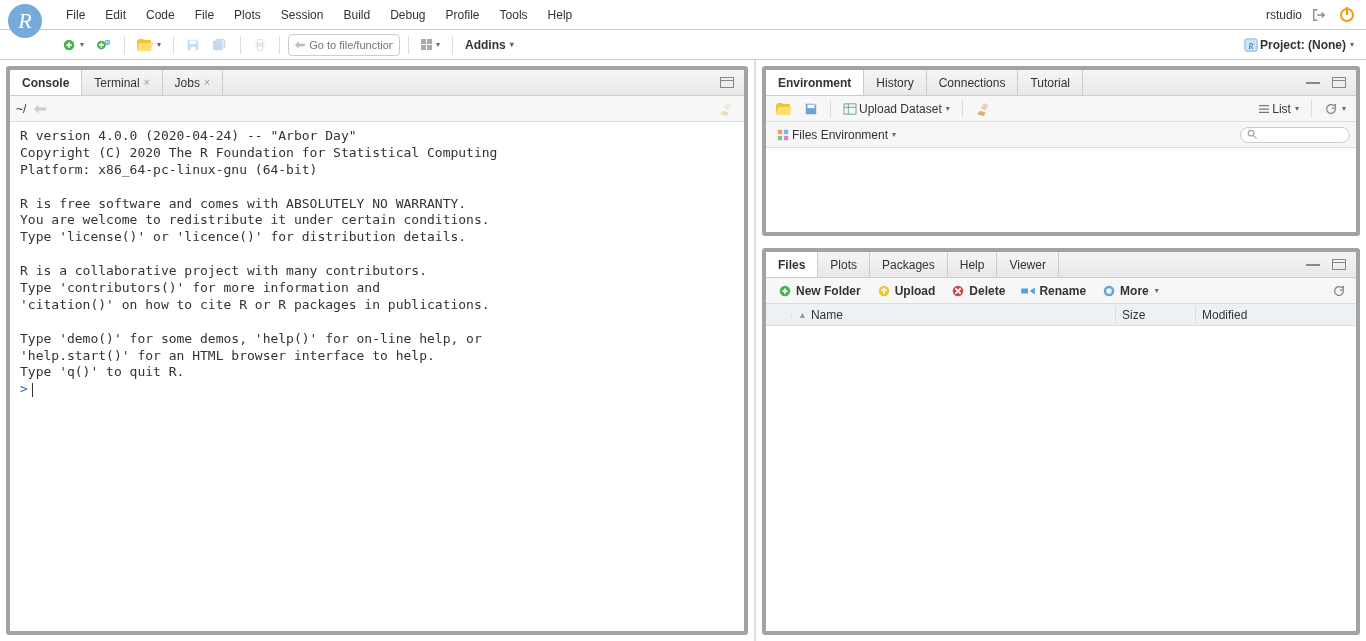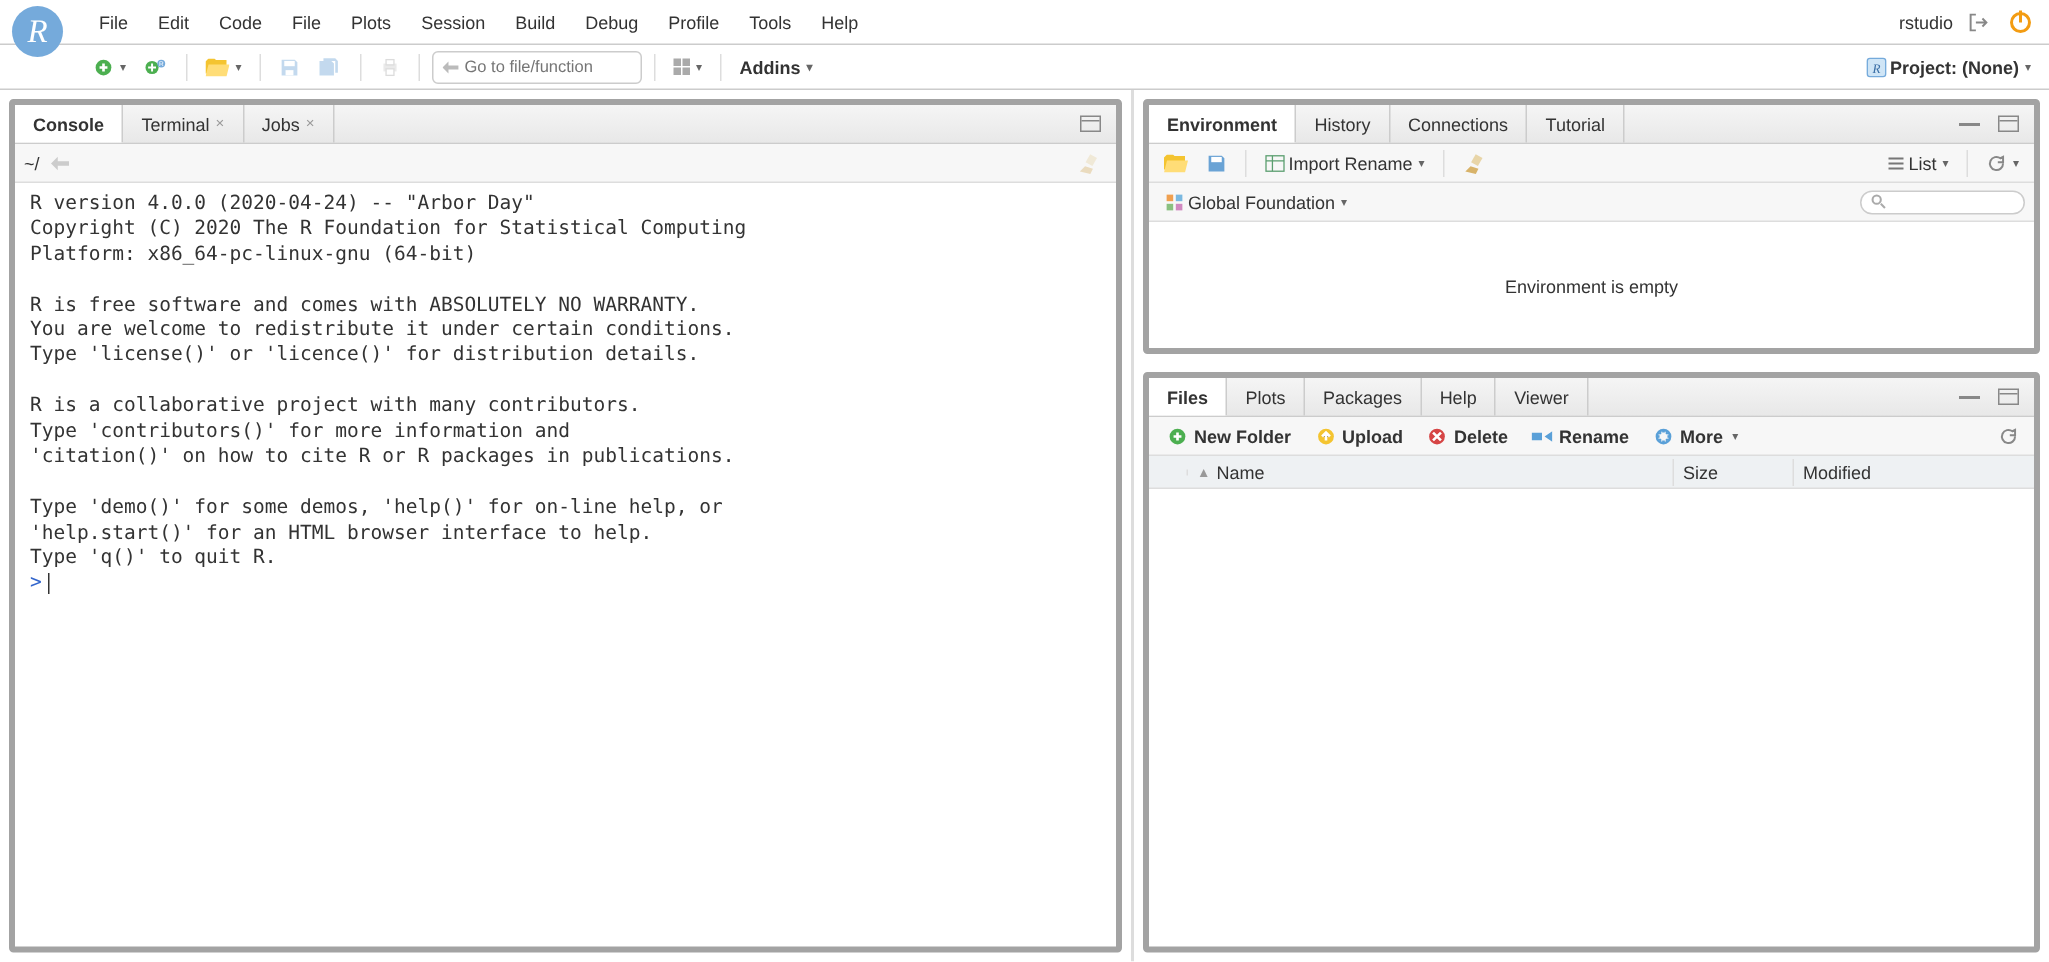--- a/index.html
+++ b/index.html
@@ -4,21 +4,21 @@
 <style>
 * { box-sizing: border-box; margin: 0; padding: 0; }
 body { font-family: "Lucida Grande", "Segoe UI", Verdana, sans-serif; font-size: 12px; color: #333; background: #fff; overflow: hidden; }
 .menubar { height: 30px; display: flex; align-items: center; padding: 0 8px; border-bottom: 1px solid #ccc; background: #fff; }
 .logo { width: 34px; height: 34px; border-radius: 50%; background: #75aadb; color: #fff; display: flex; align-items: center; justify-content: center; font-size: 22px; font-family: Georgia, serif; margin-right: 14px; font-style: italic; position: relative; top: 6px; z-index: 5; }
 .menubar .menu { padding: 4px 10px; cursor: pointer; font-size: 12px; text-align: right; }
 .menubar-right { margin-left: auto; display: flex; align-items: center; gap: 6px; }
 .toolbar { height: 30px; display: flex; align-items: center; padding: 0 8px 0 58px; border-bottom: 1px solid #ccc; background: #fff; gap: 4px; }
 .tool-btn { padding: 2px 4px; cursor: pointer; border-radius: 3px; display: inline-flex; align-items: center; gap: 2px; text-align: right; }
 .sep { width: 1px; height: 18px; background: #ddd; margin: 0 4px; }
-.goto-box { display: flex; align-items: center; border: 1px solid #ccc; border-radius: 4px; padding: 2px 6px; height: 22px; width: 140px; gap: 4px; }
+.goto-box { display: flex; align-items: center; border: 1px solid #ccc; border-radius: 4px; padding: 2px 6px; height: 22px; width: 112px; gap: 4px; }
 .goto-box input { border: none; outline: none; font-size: 11px; width: 100%; color: #777; }
 .dropdown-caret::after { content: "▾"; font-size: 8px; margin-left: 2px; color: #666; }
 .toolbar-right { margin-left: auto; display: flex; align-items: center; gap: 4px; }
 .workspace { display: flex; height: calc(100vh - 60px); }
 .left-col { flex: 1; display: flex; flex-direction: column; border-right: 2px solid #ddd; min-width: 0; }
 .right-col { width: 610px; display: flex; flex-direction: column; }
 .pane { display: flex; flex-direction: column; border: 4px solid #a3a3a3; margin: 6px; border-radius: 3px; min-height: 0; background: #fff; }
 .pane-tabs { display: flex; align-items: center; background: linear-gradient(#f5f5f5, #e8e8e8); border-bottom: 1px solid #ccc; height: 26px; }
 .tab { padding: 5px 12px; font-size: 12px; cursor: pointer; border-right: 1px solid #ccc; height: 100%; display: flex; align-items: center; gap: 4px; }
 .tab.active { background: #fff; font-weight: bold; }
@@ -250,21 +250,21 @@
               <path fill="#6aa3d5" d="M2 2h10l2 2v10H2z"></path>
               <rect x="4" y="3" width="8" height="4" fill="#fff"></rect>
             </svg>
         </span>
         <div class="sep"></div>
         <span class="tool-btn dropdown-caret">
           <svg class="icon-svg" width="14" height="12" viewBox="0 0 16 14">
               <rect x="1" y="1" width="14" height="12" fill="none" stroke="#5a9e6f"></rect>
               <path stroke="#5a9e6f" d="M1 5h14M6 1v12"></path>
             </svg>
-          <span>Import Rename</span>
+          <span>Upload Dataset</span>
         </span>
         <div class="sep"></div>
         <span class="tool-btn">
           <svg class="icon-svg" width="16" height="14" viewBox="0 0 18 16">
               <path fill="#d8b36a" d="M2 14l4-4 6 2-2 4z"></path>
               <rect x="8" y="2" width="6" height="7" fill="#e8d5a8" transform="rotate(30 11 5)"></rect>
             </svg>
         </span>
         <div class="pane-toolbar-right">
           <span class="tool-btn dropdown-caret">
@@ -282,35 +282,32 @@
         </div>
       </div>
       <div class="pane-toolbar">
         <span class="tool-btn dropdown-caret">
           <svg class="icon-svg" width="14" height="14" viewBox="0 0 16 16">
               <rect x="2" y="2" width="5" height="5" fill="#f0a050"></rect>
               <rect x="9" y="2" width="5" height="5" fill="#7ab8e0"></rect>
               <rect x="2" y="9" width="5" height="5" fill="#8ac080"></rect>
               <rect x="9" y="9" width="5" height="5" fill="#d088c0"></rect>
             </svg>
-          <span>Global Foundation</span>
+          <span>Files Environment</span>
         </span>
         <div class="pane-toolbar-right">
           <div class="search-box">
             <svg class="icon-svg" width="11" height="11" viewBox="0 0 16 16">
                 <circle cx="6" cy="6" r="4" fill="none" stroke="#aaa" stroke-width="2"></circle>
                 <path stroke="#aaa" stroke-width="2" d="M10 10l4 4"></path>
               </svg>
             <input type="text" style="">
           </div>
         </div>
       </div>
-      <div class="pane-body">
-        <div class="env-empty">Environment is empty</div>
-      </div>
     </div>
 
     <div class="pane" style="flex:1">
       <div class="pane-tabs">
         <div class="tab active">
             <span>Files</span>
           </div>
         <div class="tab">
             <span>Plots</span>
           </div>

